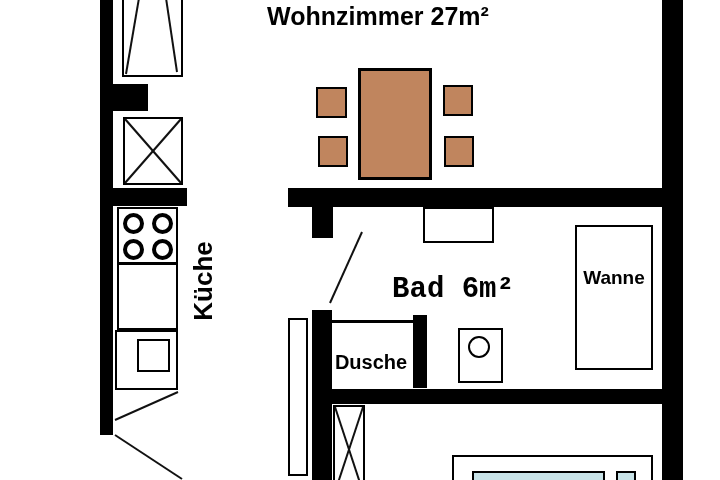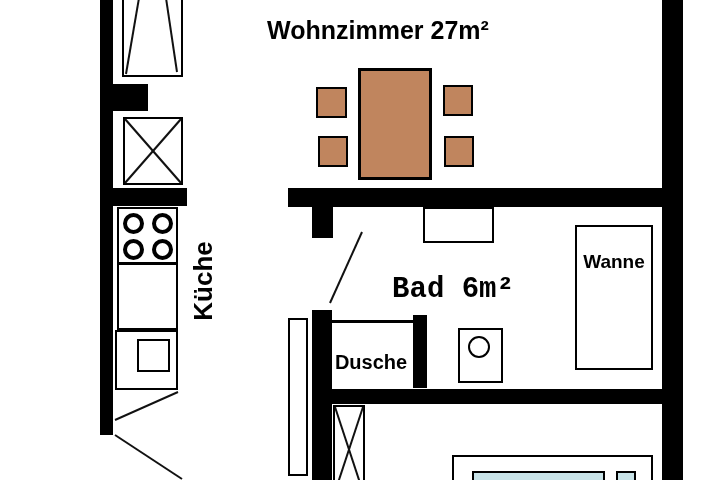--- a/index.html
+++ b/index.html
@@ -11,21 +11,21 @@
   }
   .wall { position:absolute; background:var(--wall,#000); }
   .fixture { position:absolute; background:#fff; border:2px solid #000; }
   .wood { background:var(--furniture-wood,#c0855e); }
   .linen { background:var(--bed-linen,#c8e3e8); }
   .label { position:absolute; font-weight:700; white-space:nowrap; z-index:30; }
   .lbl-title   { font-size:25px; transform:translateX(-50%); }
   .lbl-bad     { font-size:29px; transform:translateX(-50%);font-family:Liberation Mono, monospace; }
   .lbl-kueche  { font-size:26px; transform:translate(-50%,-50%) rotate(-90deg); }
   .lbl-dusche  { font-size:20px; transform:translate(-50%,-50%); }
-  .lbl-wanne   { display:block; text-align:center; margin-top:24px; font-size:19px; font-weight:700; }
+  .lbl-wanne   { display:block; text-align:center; margin-top:40px; font-size:19px; font-weight:700; }
   .burner { position:absolute; width:21px; height:21px; border:4px solid #000; border-radius:50%; background:#fff; }
   .wm-door { position:absolute; left:8px; top:6px; width:22px; height:22px; border:2px solid #000; border-radius:50%; background:#fff; }
   svg.lines { position:absolute; left:0; top:0; z-index:20; pointer-events:none; }
   .table { border:3px solid #000; z-index:5; }
   .chair { border:2px solid #000; z-index:5; }
 </style>
 </head>
 <body>
 
 <div class="canvas">
@@ -86,18 +86,18 @@
 
     <line x1="178" y1="392" x2="115" y2="420" stroke="#111" stroke-width="2"></line>
     <line x1="115" y1="435" x2="182" y2="479" stroke="#111" stroke-width="2"></line>
 
     <line x1="330" y1="303" x2="362" y2="232" stroke="#111" stroke-width="2"></line>
 
     <line x1="335" y1="407" x2="363" y2="492" stroke="#111" stroke-width="2"></line>
     <line x1="363" y1="407" x2="335" y2="492" stroke="#111" stroke-width="2"></line>
   </svg>
 
-  <div class="label lbl-title" style="left:378px; top:16px;">Wohnzimmer 27m²</div>
+  <div class="label lbl-title" style="left:378px; top:2px;">Wohnzimmer 27m²</div>
   <div class="label lbl-kueche" style="left:203px; top:281px;">Küche</div>
   <div class="label lbl-bad" style="left:453px; top:273px;">Bad 6m²</div>
   <div class="label lbl-dusche" style="left:371px; top:362px;">Dusche</div>
 
 </div>
 
 </body></html>

